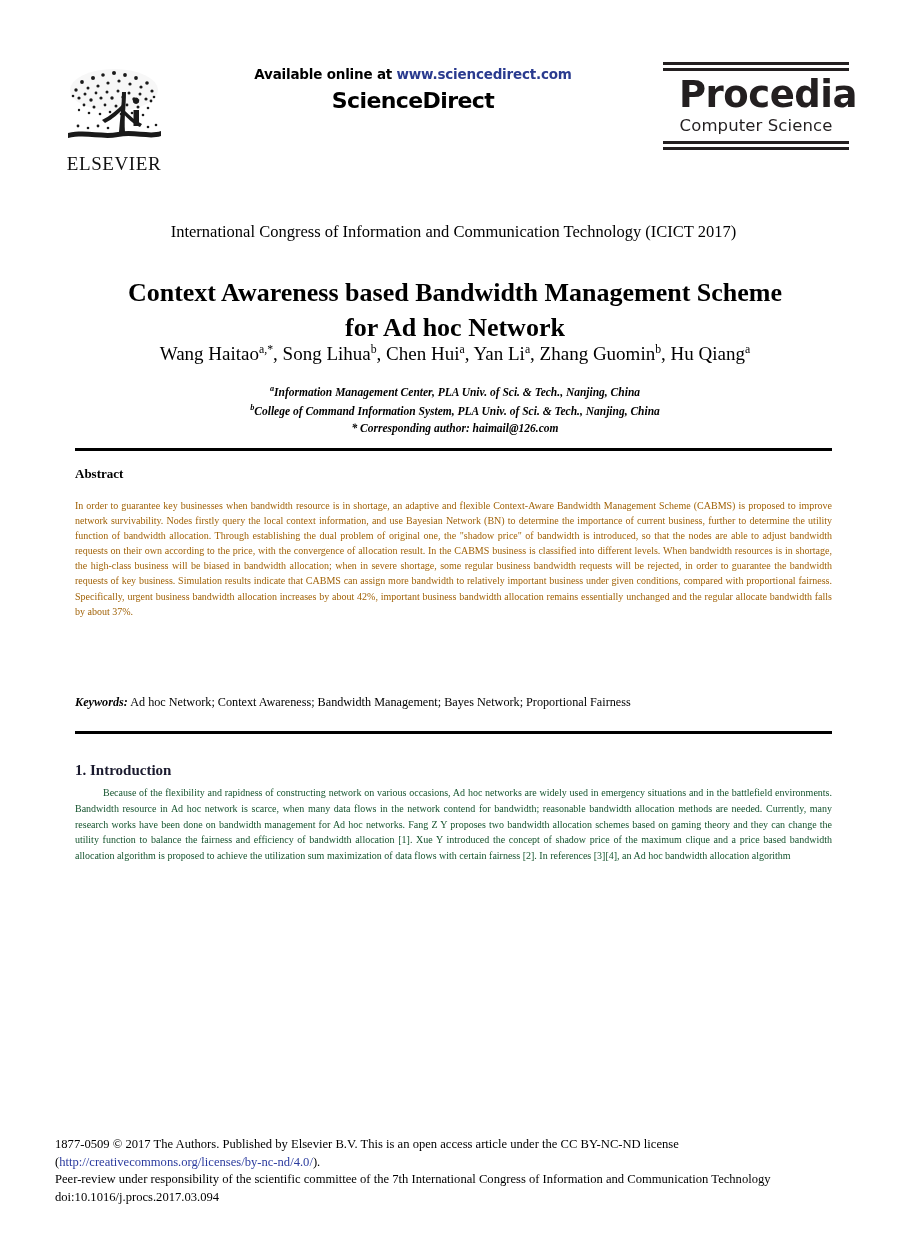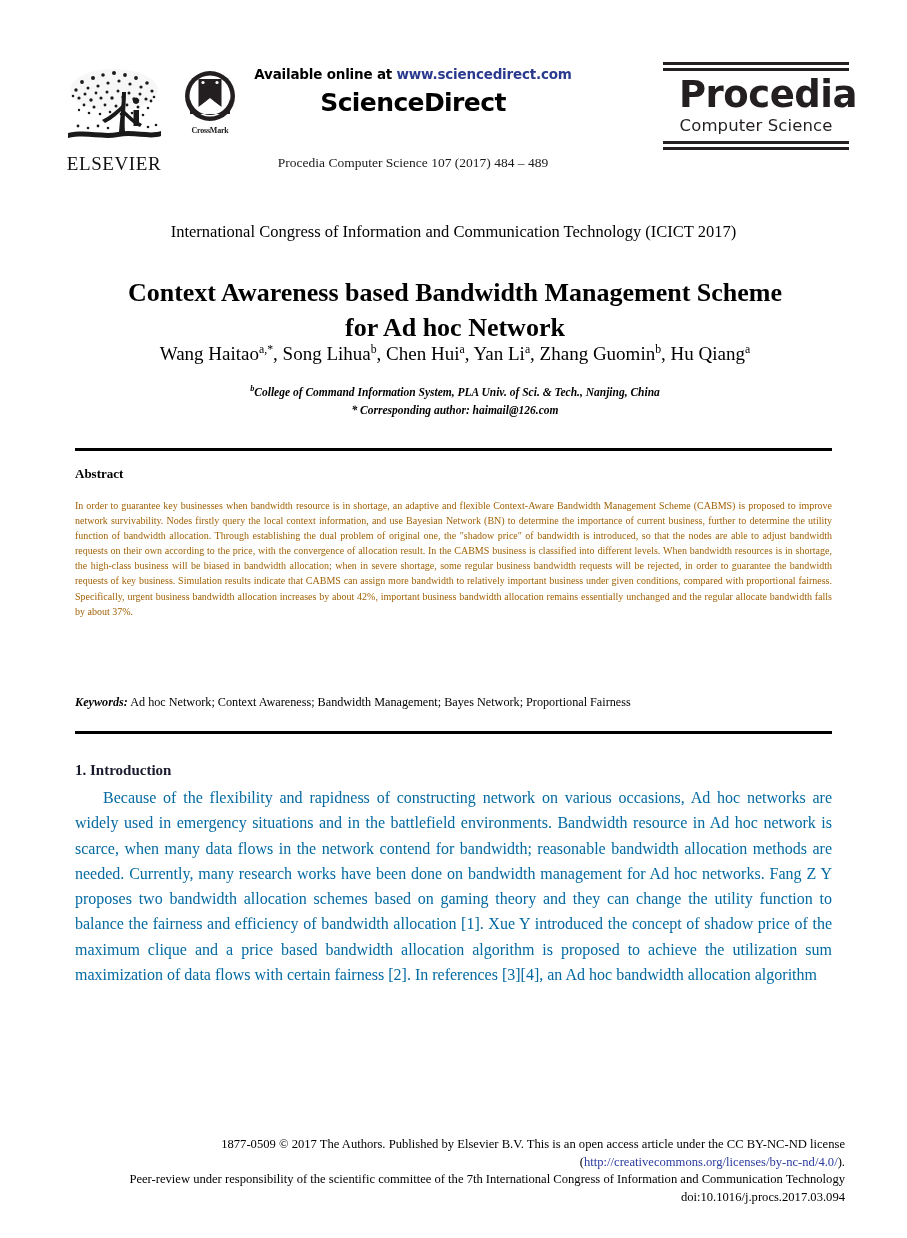--- a/index.html
+++ b/index.html
@@ -73,21 +73,21 @@
     font-family: "DejaVu Sans", sans-serif;
     font-size: 13.5px;
     font-weight: bold;
     color: #000;
     letter-spacing: -0.2px;
     white-space: nowrap;
   }
   .sd-available .url { color: #2a3b8f; margin-top: 32px; }
   .sd-title {
     font-family: "DejaVu Sans", sans-serif;
-    font-size: 25px;
+    font-size: 22px;
     font-weight: bold;
     color: #000;
     margin-top: 6px;
     letter-spacing: -0.6px;
   }
   .journal-ref {
     position: absolute;
     left: 248px;
     top: 103px;
     width: 330px;
@@ -235,38 +235,37 @@
     font-size: 15px;
     font-weight: bold;
     color: #1a1a2e;
   }
   .intro-body {
     position: absolute;
     left: 75px;
     top: 785px;
     width: 757px;
     font-family: "Liberation Serif", serif;
-    font-size: 16px;
+    font-size: 10px;
     line-height: 1.58;
     text-align: justify;
     text-indent: 28px;
-    color: #0369a1;
+    color: #14532d;
   }
 
   
   .footer {
     position: absolute;
     left: 55px;
     top: 1136px;
     width: 790px;
     font-family: "Liberation Serif", serif;
     font-size: 12.6px;
     line-height: 1.4;
     color: #000;
-    text-align: right;
   }
   .footer .lic-link { color: #2b3b9e; }
   .footer-line { white-space: normal; }
   .footer-line + .footer-line { margin-top: 0px; }
 </style>
 </head>
 <body>
 
 <div class="page">
 
@@ -339,38 +338,25 @@
               <circle cx="36" cy="66" r="1.4"></circle>
             <circle cx="46" cy="68" r="1.3"></circle>
               <circle cx="86" cy="67" r="1.3"></circle>
               <circle cx="94" cy="65" r="1.3"></circle>
           </g>
         </g>
       </svg>
       <div class="elsevier-word">ELSEVIER</div>
     </div>
 
-    <div class="crossmark">
-      <svg width="56" height="56" viewBox="0 0 56 56">
-        <circle cx="28" cy="28" r="25" fill="#231f20"></circle>
-        <circle cx="28" cy="28" r="20.5" fill="#ffffff"></circle>
-        <path d="M16.5 11 L39.5 11 L39.5 39 L28 31 L16.5 39 Z" fill="#231f20"></path>
-        <circle cx="21" cy="14.5" r="1.6" fill="#ffffff"></circle>
-        <circle cx="35" cy="14.5" r="1.6" fill="#ffffff"></circle>
-        <path d="M8 31 A20.5 20.5 0 0 0 48 31 L48 46 L8 46 Z" fill="#231f20"></path>
-        <path d="M28 30 L41 40.5 L15 40.5 Z" fill="#ffffff"></path>
-      </svg>
-      <div class="crossmark-word">CrossMark</div>
-    </div>
 
     <div class="sd-block">
       <div class="sd-available"><span>Available online at </span><span class="url">www.sciencedirect.com</span></div>
       <div class="sd-title">ScienceDirect</div>
     </div>
-    <div class="journal-ref">Procedia Computer Science 107 (2017) 484 – 489</div>
 
     <div class="procedia">
       <div class="rules-top">
         <div class="rule-a"></div>
         <div class="rule-gap"></div>
         <div class="rule-b"></div>
       </div>
       <div class="procedia-name">Procedia</div>
       <div class="procedia-sub">Computer Science</div>
       <div class="rules-bottom">
@@ -388,20 +374,21 @@
   <div class="authors">
     <span><span>Wang Haitao</span><sup>a,*</sup></span>,
     <span><span>Song Lihua</span><sup>b</sup></span>,
     <span><span>Chen Hui</span><sup>a</sup></span>,
     <span><span>Yan Li</span><sup>a</sup></span>,
     <span><span>Zhang Guomin</span><sup>b</sup></span>,
     <span><span>Hu Qiang</span><sup>a</sup></span>
   </div>
 
   <div class="affils">
+    <div><sup>a</sup><span>Information Management Center, PLA Univ. of Sci. &amp; Tech.,  Nanjing, China</span></div>
     <div><sup>b</sup><span>College of Command Information System, PLA Univ. of Sci. &amp; Tech.,  Nanjing, China</span></div>
     <div>* Corresponding author: haimail@126.com</div>
   </div>
 
   <div class="hr-thick" id="rule-abstract"></div>
   <div class="abstract-heading">Abstract</div>
   <div class="abstract-body">In order to guarantee key businesses when bandwidth resource is in shortage, an adaptive and flexible Context-Aware Bandwidth Management Scheme (CABMS) is proposed to improve network survivability. Nodes firstly query the local context information, and use Bayesian Network (BN) to determine the importance of current business, further to determine the utility function of bandwidth allocation. Through establishing the dual problem of original one, the "shadow price" of bandwidth is introduced, so that the nodes are able to adjust bandwidth requests on their own according to the price, with the convergence of allocation result. In the CABMS business is classified into different levels. When bandwidth resources is in shortage, the high-class business will be biased in bandwidth allocation; when in severe shortage, some regular business bandwidth requests will be rejected, in order to guarantee the bandwidth requests of key business. Simulation results indicate that CABMS can assign more bandwidth to relatively important business under given conditions, compared with proportional fairness. Specifically, urgent business bandwidth allocation increases by about 42%, important business bandwidth allocation remains essentially unchanged and the regular allocate bandwidth falls by about 37%.</div>
   <div class="keywords"><span class="kw-label">Keywords:</span><span> Ad hoc Network; Context Awareness; Bandwidth Management; Bayes Network; Proportional Fairness</span></div>
 
   <div class="hr-thick" id="rule-intro"></div>

